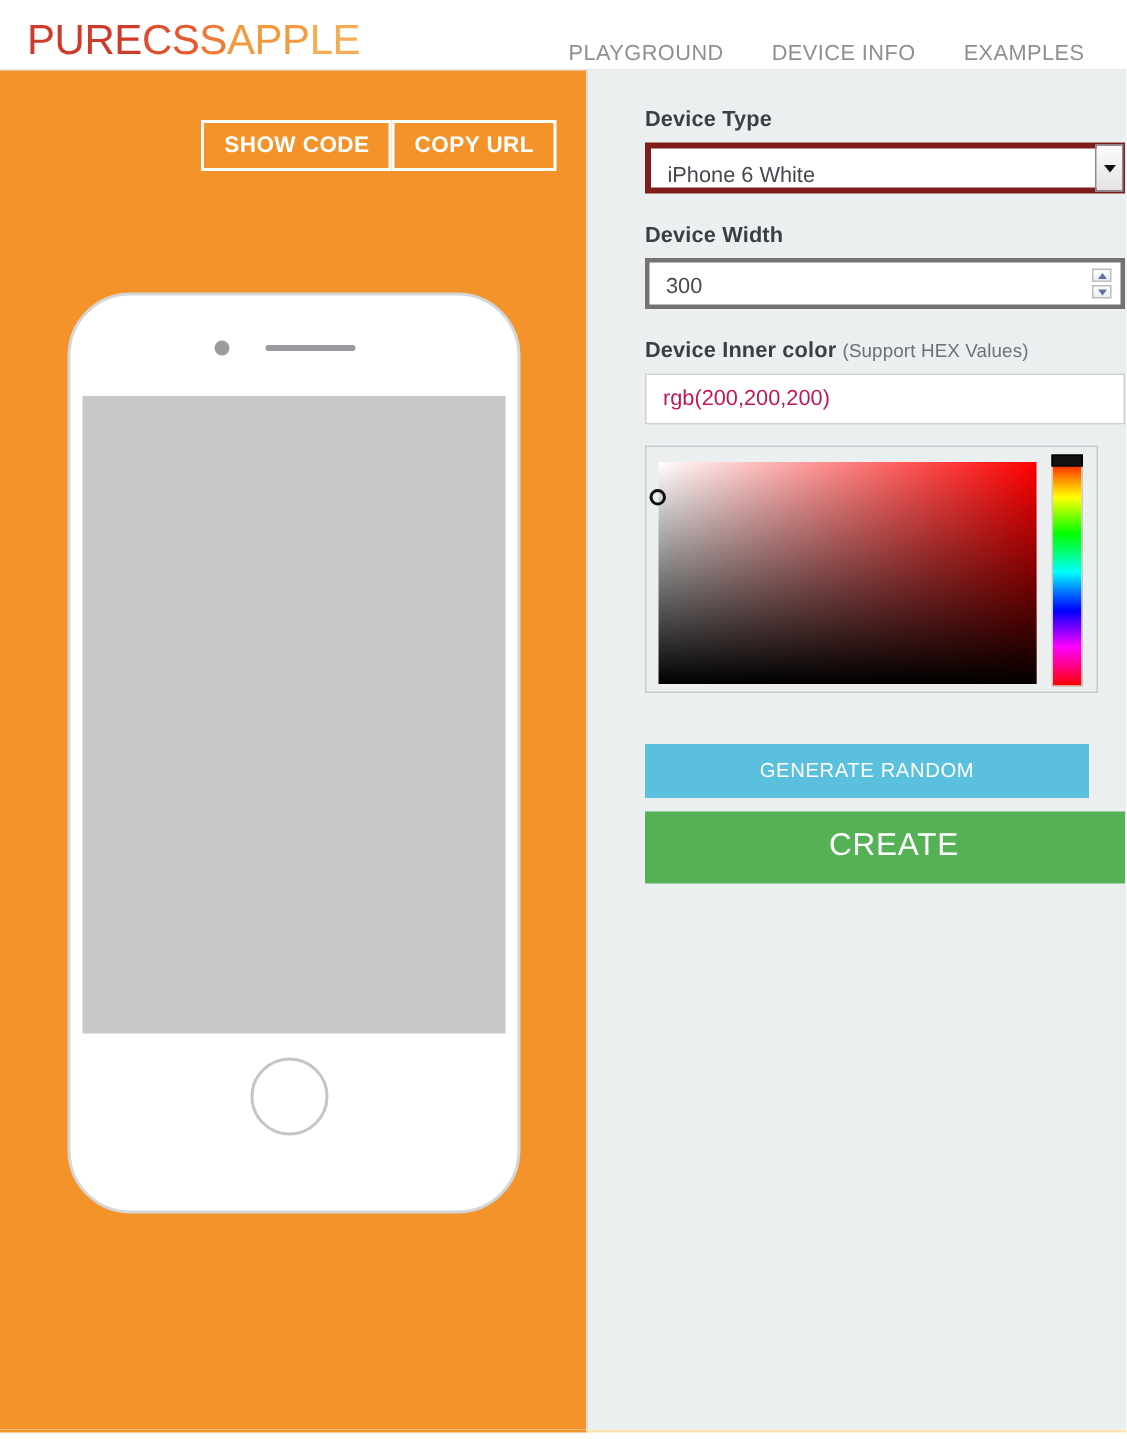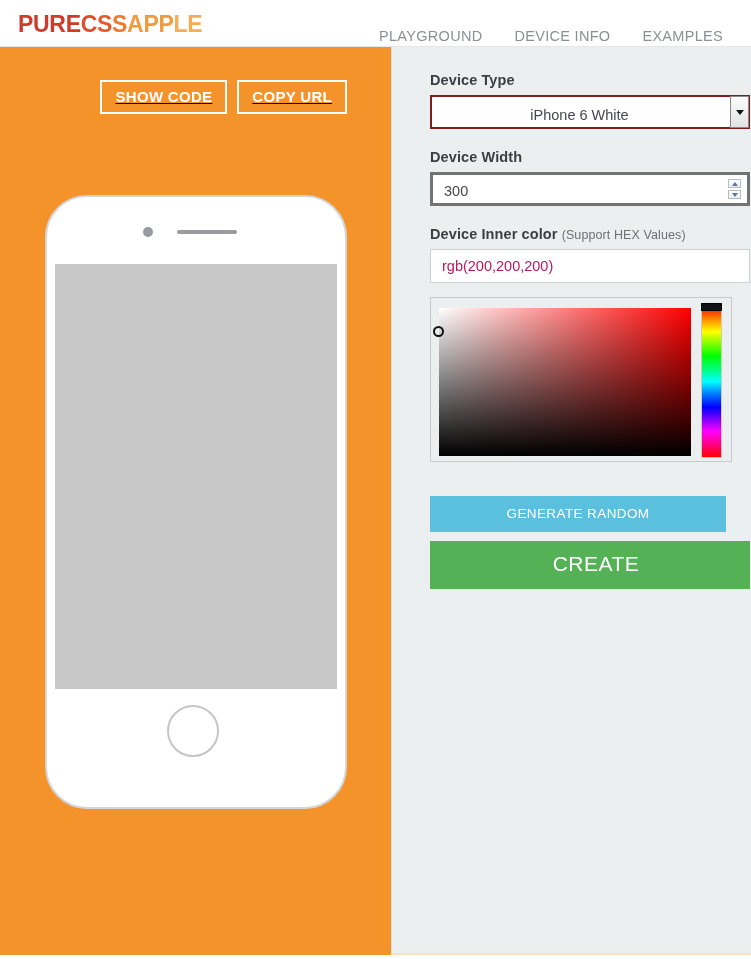--- a/index.html
+++ b/index.html
@@ -18,22 +18,22 @@
 
   
   .header {
     position: absolute; left: 0; top: 0;
     width: 751px; height: 47px;
     background: #ffffff;
     border-bottom: 1px solid #e6e6e6;
   }
   .logo {
     position: absolute; left: 18px; top: 11px;
-    font-size: 23px;
-    font-weight: bold;
+    font-size: 28px;
+    font-weight: normal;
     letter-spacing: -0.3px;
     white-space: nowrap;
     user-select: none;
   }
   .logo .s1 { color: #cf3b2b; }
   .logo .s2 { color: #de4f2d; }
   .logo .s3 { color: #e7592d; }
   .logo .s4 { color: #ef7a33; }
   .logo .s5 { color: #f29a3f; }
   .logo .s6 { color: #f5ad53; }
@@ -58,23 +58,21 @@
   
   .leftpanel {
     position: absolute; left: 0; top: 47px;
     width: 391px; height: 906px;
     background: #f4932a;
   }
   .btnrow {
     position: absolute; left: 0; top: 33px;
     width: 391px;
     display: flex; justify-content: flex-end;
-    padding-right: 44px;
-    gap: 10px;
-    text-decoration: underline;
+    padding-right: 20px;
   }
   .obtn {
     border: 2px solid #ffffff;
     background: transparent;
     color: #ffffff;
     font-size: 15px;
     font-weight: bold;
     letter-spacing: 0.3px;
     padding: 7px 13px 8px 13px;
     cursor: pointer;
@@ -147,26 +145,26 @@
   .fgroup { margin-bottom: 20px; }
 
   
   .selwrap {
     position: relative;
     width: 320px; height: 34px;
   }
   .selwrap .selbox {
     position: absolute; inset: 0;
     background: #ffffff;
-    border: 2px solid #7f1d1d;
+    border: 4px solid #7f1d1d;
     font-size: 14.5px;
     color: #44494e;
     padding: 9px 32px 7px 11px;
     line-height: 19px;
-    white-space: nowrap; overflow: hidden; text-align: center;
+    white-space: nowrap; overflow: hidden;
   }
   .selwrap .selbtn {
     position: absolute;
     right: 1px; top: 1px;
     width: 19px; height: 32px;
     background: linear-gradient(to bottom, #fbfbfb 0%, #f1f1f1 45%, #e3e3e3 100%);
     border: 1px solid #898989;
     display: flex; align-items: center; justify-content: center;
   }
   .selwrap .selbtn i {

